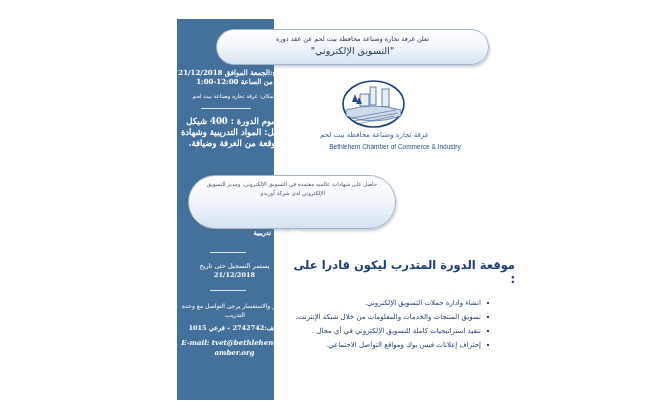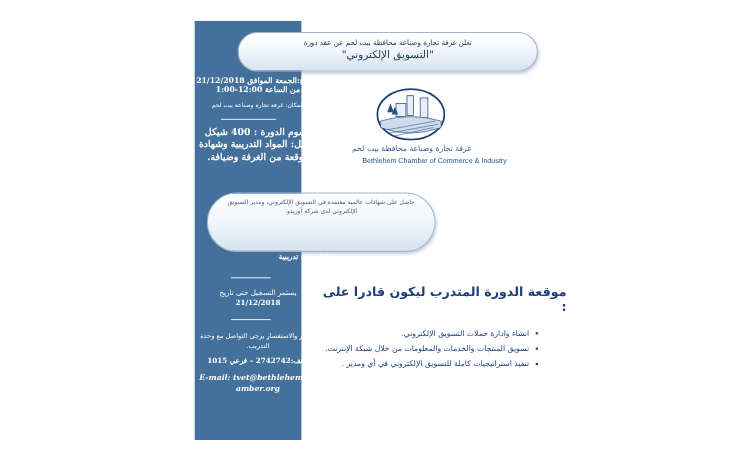--- a/index.html
+++ b/index.html
@@ -59,14 +59,15 @@
 <div class="ptext" style="top:271px;font-size:6.5px;font-weight:bold;line-height:9px;">21/12/2018</div>
 <div class="divider" style="left:210px;top:290px;width:36px;"></div>
 <div class="ptext" style="top:301px;font-size:6px;line-height:9px;padding:0 3px;box-sizing:border-box;">للحجز والاستفسار يرجى التواصل مع وحدة التدريب.</div>
 <div class="ptext" style="top:324px;font-size:6.5px;font-weight:bold;">هاتف:2742742 – فرعي 1015</div>
 <div class="ptext" style="top:338px;font-size:7px;font-weight:bold;line-height:10px;padding:0 4px;box-sizing:border-box;word-break:break-all;font-style:italic;">E-mail: tvet@bethlehem-chamber.org</div>
 
 <div class="heading">موقعة الدورة المتدرب ليكون قادرا على :</div>
 <ul class="bullets">
   <li><span class="dot"></span><span>انشاء وادارة حملات التسويق الإلكتروني.</span></li>
   <li><span class="dot"></span><span>تسويق المنتجات والخدمات والمعلومات من خلال شبكة الإنترنت.</span></li>
-  <li><span class="dot"></span><span>تنفيذ استراتيجيات كاملة للتسويق الإلكتروني في أي ومدير .</span></li>
+  <li><span class="dot"></span><span>تنفيذ استراتيجيات كاملة للتسويق الإلكتروني في أي مجال .</span></li>
+  <li><span class="dot"></span><span>إحتراف إعلانات فيس بوك ومواقع التواصل الاجتماعي.</span></li>
 </ul>
 
 </body></html>

